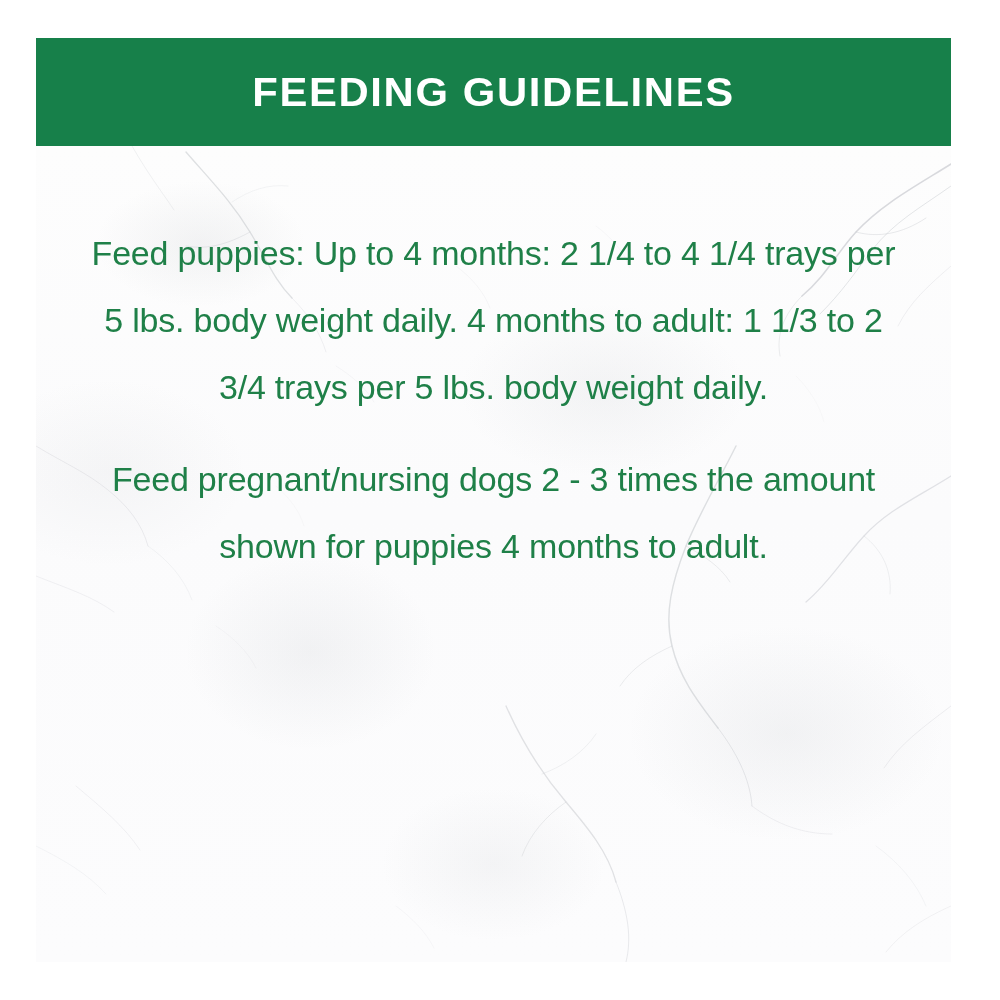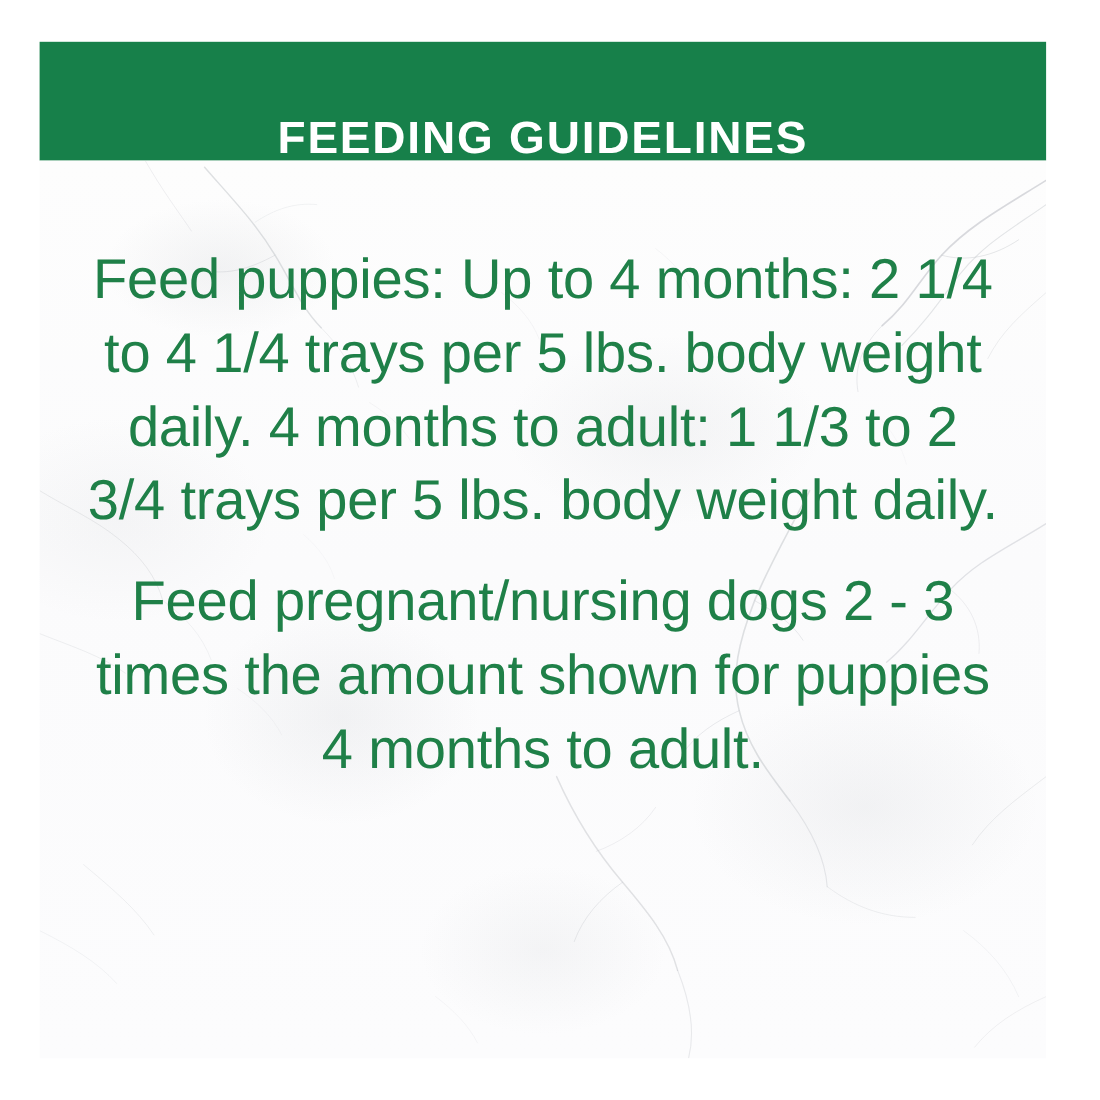--- a/index.html
+++ b/index.html
@@ -24,21 +24,21 @@
 
   
   #header-banner {
     position: absolute;
     left: 36px;
     top: 38px;
     width: 915px;
     height: 108px;
     background: #17804A;
     display: flex;
-    align-items: flex-end;
+    align-items: center;
     justify-content: center;
   }
 
   #header-title {
     color: #ffffff;
     font-family: "Liberation Sans", sans-serif;
     font-weight: bold;
     font-size: 41px;
     letter-spacing: 1.6px;
     transform: scaleX(1.02);
@@ -90,21 +90,21 @@
     padding-top: 74px;
     box-sizing: border-box;
   }
 
   .paragraph {
     width: 830px;
     text-align: center;
     color: #1F8048;
     font-family: "Liberation Sans", sans-serif;
     font-weight: normal;
-    font-size: 51px;
+    font-size: 34px;
     line-height: 67px;
     letter-spacing: -0.2px;
     white-space: pre-line;
   }
 
   #paragraph-pregnant {
     margin-top: 25px;
   }
 </style>
 </head>

